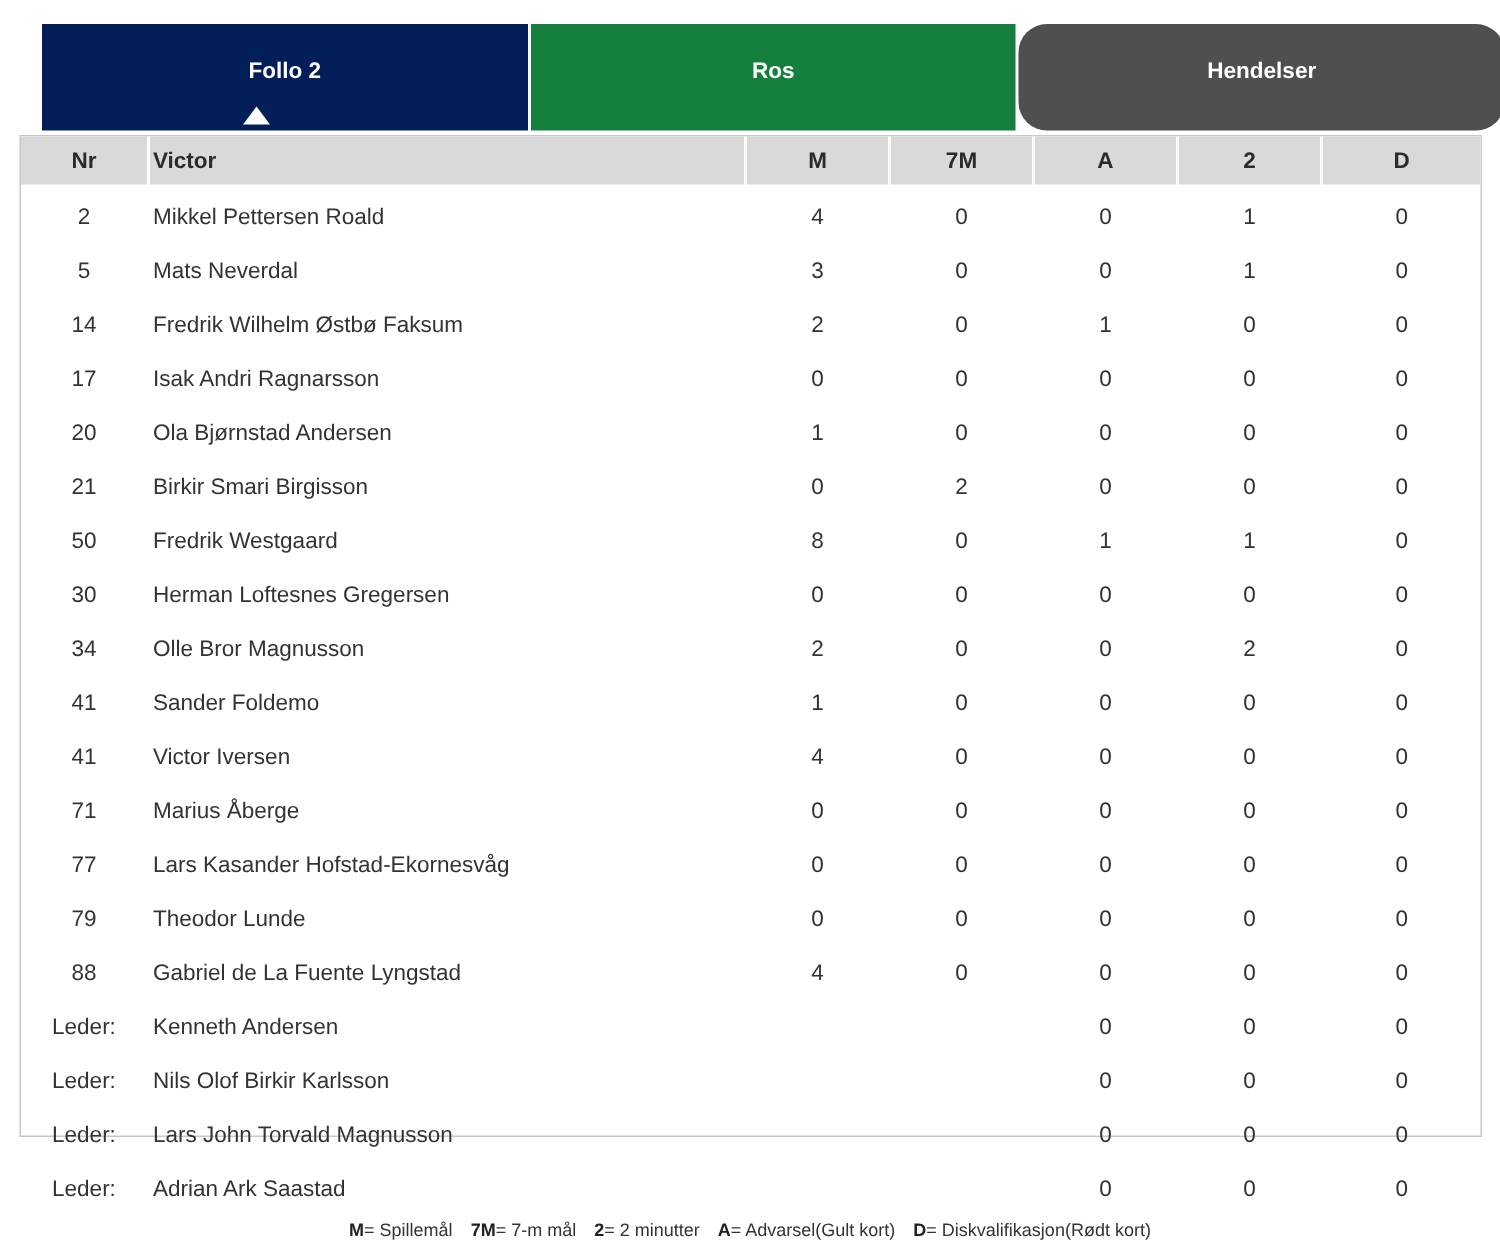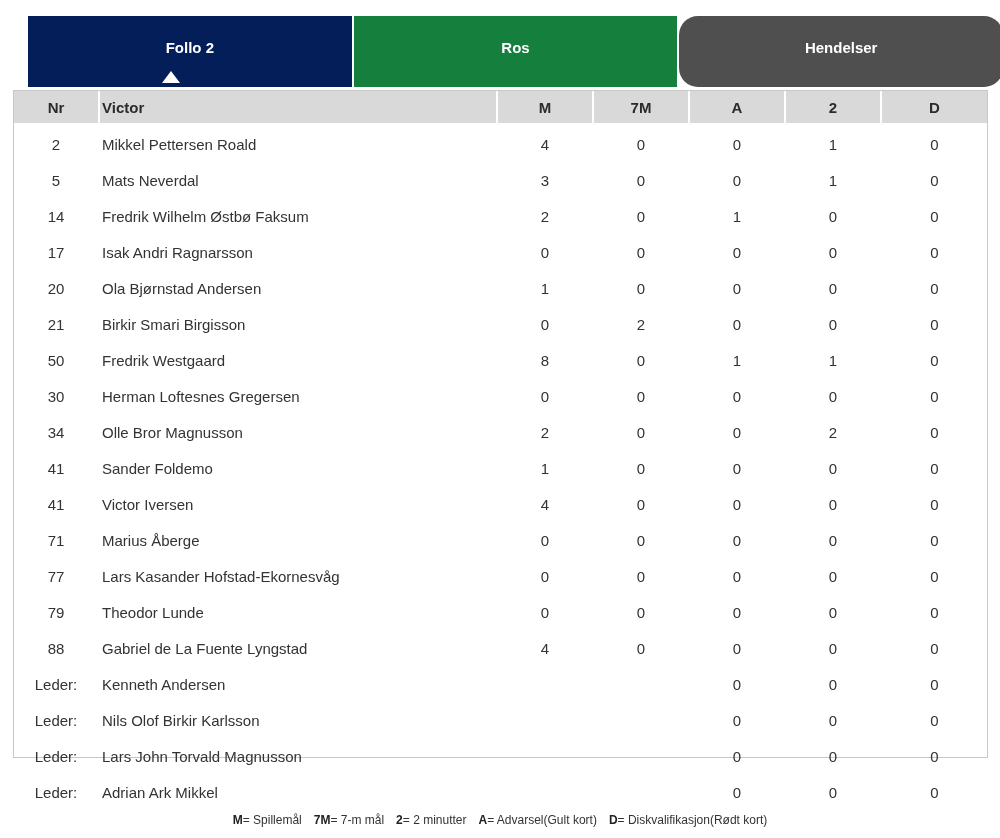--- a/index.html
+++ b/index.html
@@ -225,21 +225,21 @@
       <div class="td c-nr">Leder:</div>
       <div class="td c-name">Lars John Torvald Magnusson</div>
       <div class="td c-stat"></div>
       <div class="td c-stat"></div>
       <div class="td c-stat">0</div>
       <div class="td c-stat">0</div>
       <div class="td c-stat">0</div>
     </div>
         <div class="row grid-cols">
       <div class="td c-nr">Leder:</div>
-      <div class="td c-name">Adrian Ark Mikkel</div>
+      <div class="td c-name">Adrian Ark Saastad</div>
       <div class="td c-stat"></div>
       <div class="td c-stat"></div>
       <div class="td c-stat">0</div>
       <div class="td c-stat">0</div>
       <div class="td c-stat">0</div>
     </div>
       </div>
   </div>
 
   <div class="legend"><span class="legend-item"><b class="legend-key">M</b><span class="legend-text">= Spillemål</span></span><span class="legend-item"><b class="legend-key">7M</b><span class="legend-text">= 7-m mål</span></span><span class="legend-item"><b class="legend-key">2</b><span class="legend-text">= 2 minutter</span></span><span class="legend-item"><b class="legend-key">A</b><span class="legend-text">= Advarsel(Gult kort)</span></span><span class="legend-item"><b class="legend-key">D</b><span class="legend-text">= Diskvalifikasjon(Rødt kort)</span></span></div>

